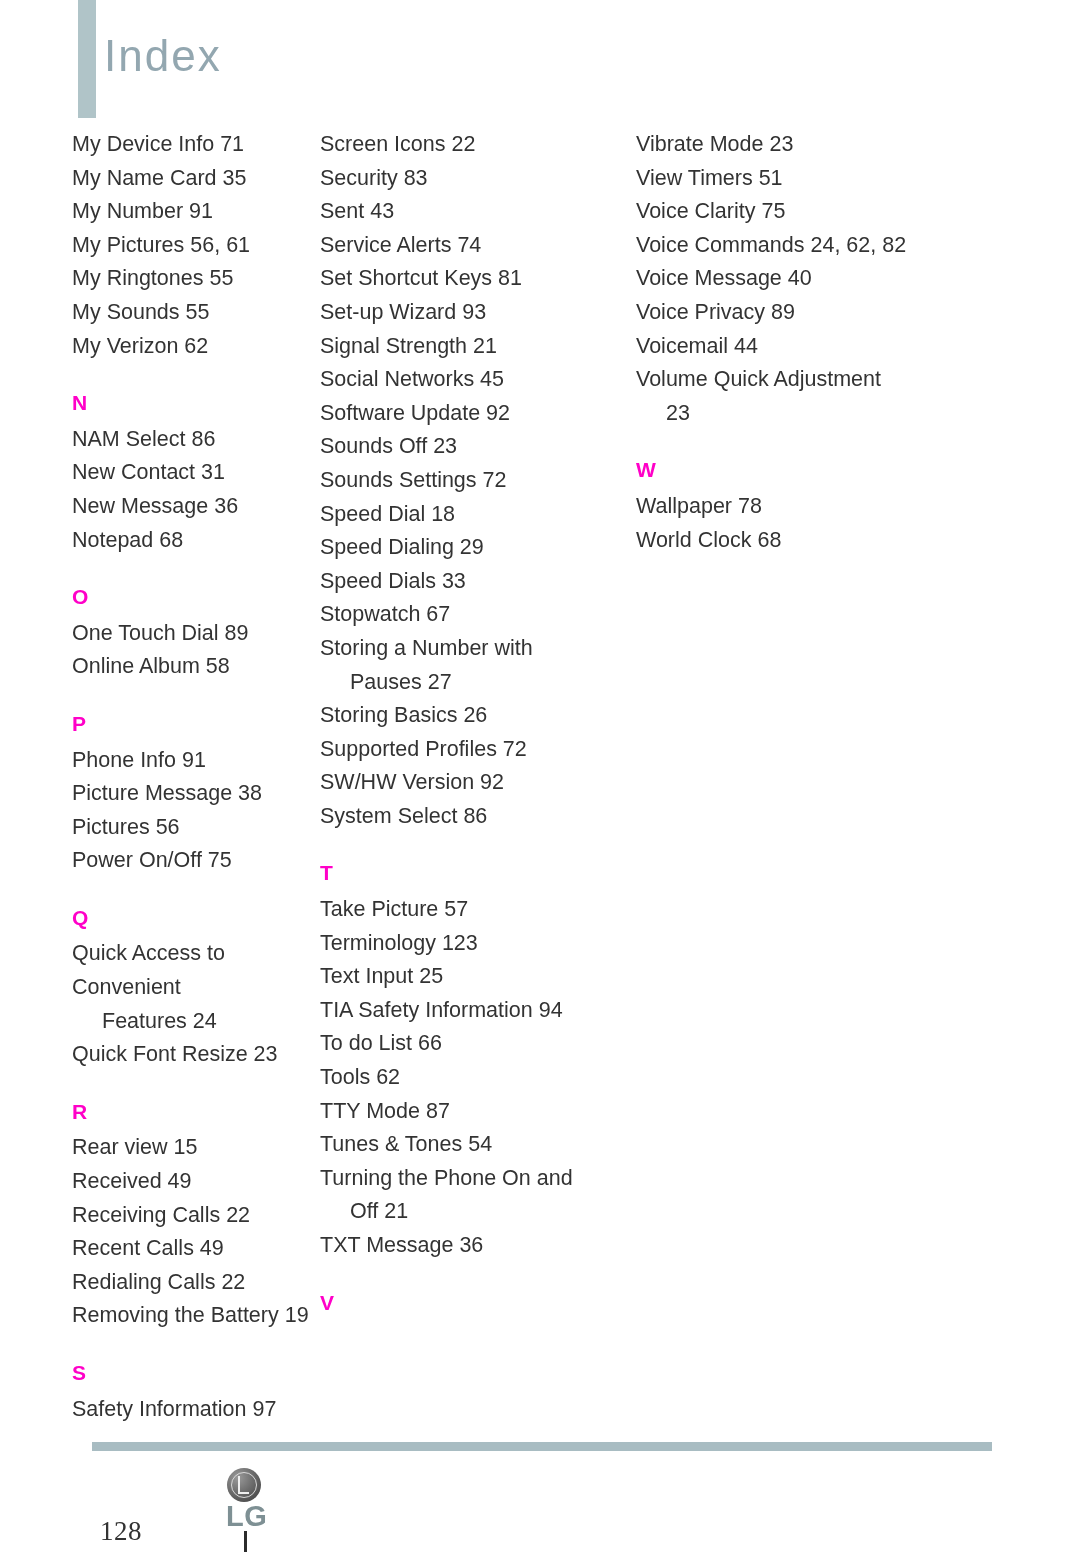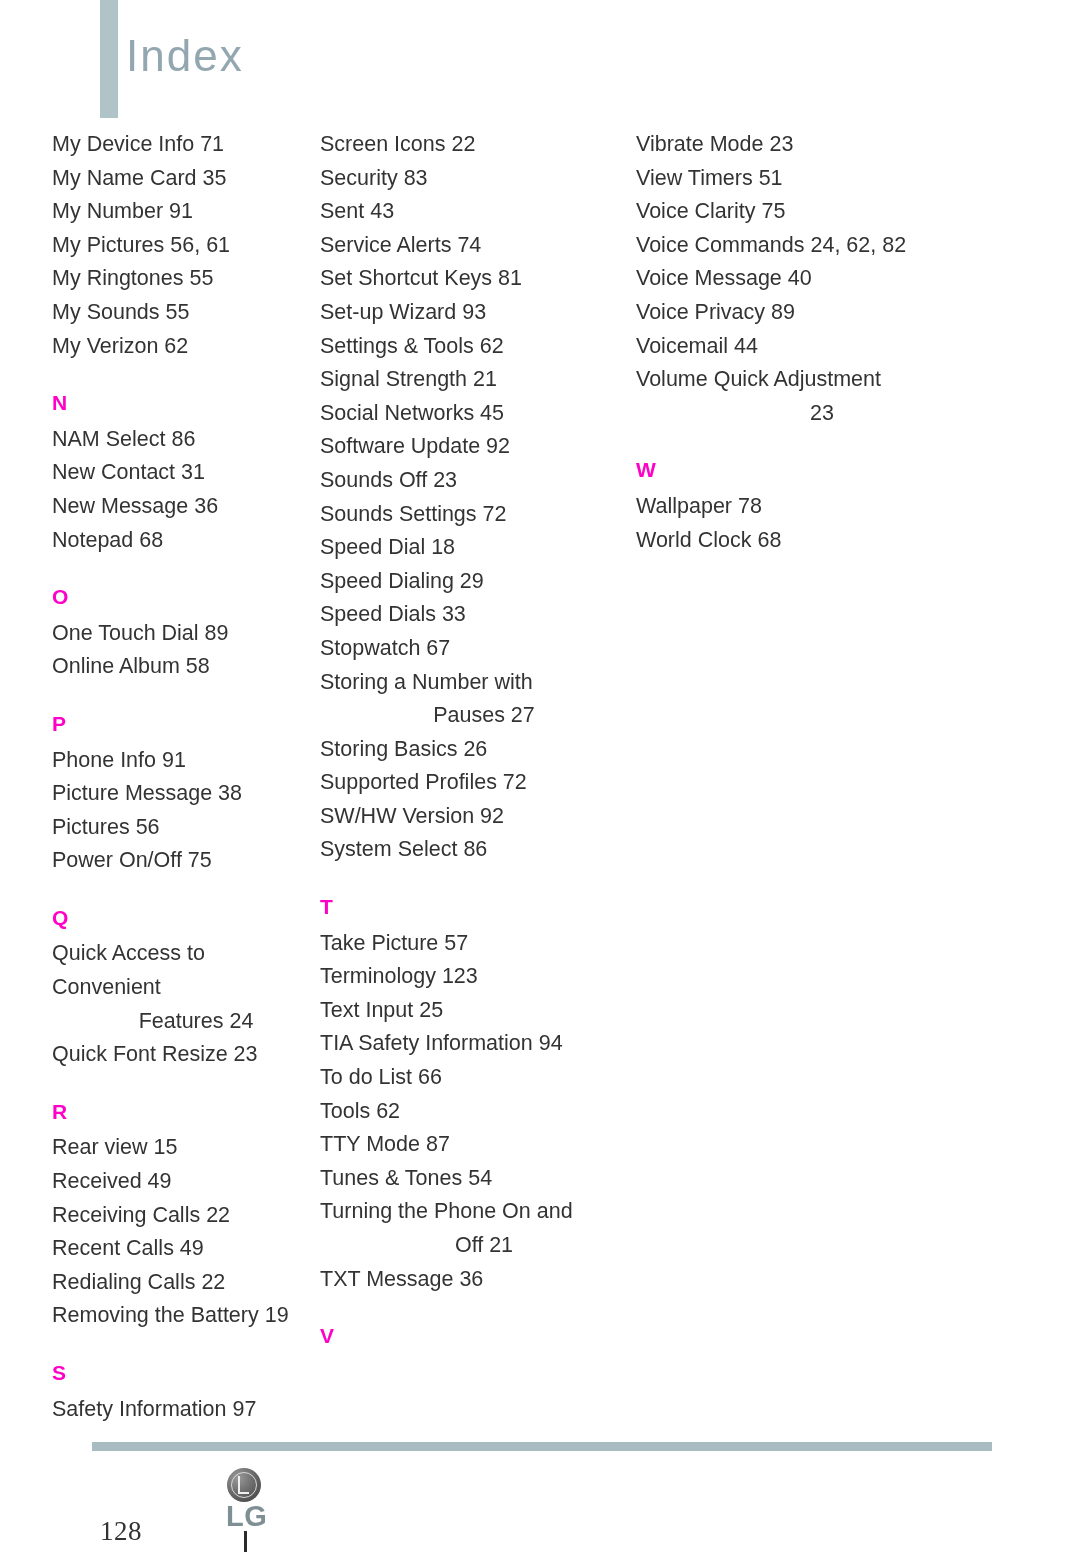--- a/index.html
+++ b/index.html
@@ -17,21 +17,20 @@
     overflow: hidden;
   }
 
   
   #page-header {
     position: absolute;
     left: 0;
     top: 0;
     width: 984px;
     height: 122px;
-    margin-left: 22px;
   }
   #title-accent-bar {
     position: absolute;
     left: 78px;
     top: 0;
     width: 18px;
     height: 118px;
     background: #b0c4c8;
   }
   #page-title {
@@ -50,37 +49,36 @@
   #index-columns {
     position: absolute;
     left: 0;
     top: 128px;
     width: 1080px;
     display: flex;
   }
   .index-column {
     box-sizing: border-box;
   }
-  .col-1 { width: 310px; padding-left: 52px; }
+  .col-1 { width: 310px; padding-left: 72px; }
   .col-2 { width: 308px; padding-left: 10px; }
   .col-3 { width: 360px; padding-left: 18px; }
 
   .index-entry {
     font-size: 21.5px;
     line-height: 33.6px;
     color: #333333;
     white-space: nowrap;
   }
   .index-entry.wrap {
     white-space: normal;
   }
   .index-entry .cont {
     display: block;
     padding-left: 30px;
-    text-align: center;
   }
   .letter-heading {
     font-size: 21px;
     font-weight: bold;
     color: #ff00c8;
     line-height: 33.6px;
     margin-top: 23px;
     margin-bottom: 3px;
     letter-spacing: 0.5px;
   }
@@ -219,21 +217,20 @@
       <div class="letter-heading">S</div>
       <div class="index-entry"><span>Safety Information 97</span></div>
     </div>
   <div class="index-column col-2">
       <div class="index-entry"><span>Screen Icons 22</span></div>
       <div class="index-entry"><span>Security 83</span></div>
       <div class="index-entry"><span>Sent 43</span></div>
       <div class="index-entry"><span>Service Alerts 74</span></div>
       <div class="index-entry"><span>Set Shortcut Keys 81</span></div>
       <div class="index-entry"><span>Set-up Wizard 93</span></div>
-      <div class="index-entry"><span>Settings &amp; Tools 62</span></div>
       <div class="index-entry"><span>Signal Strength 21</span></div>
       <div class="index-entry"><span>Social Networks 45</span></div>
       <div class="index-entry"><span>Software Update 92</span></div>
       <div class="index-entry"><span>Sounds Off 23</span></div>
       <div class="index-entry"><span>Sounds Settings 72</span></div>
       <div class="index-entry"><span>Speed Dial 18</span></div>
       <div class="index-entry"><span>Speed Dialing 29</span></div>
       <div class="index-entry"><span>Speed Dials 33</span></div>
       <div class="index-entry"><span>Stopwatch 67</span></div>
       <div class="index-entry wrap"><span>Storing a Number with</span><span class="cont">Pauses 27</span></div>

